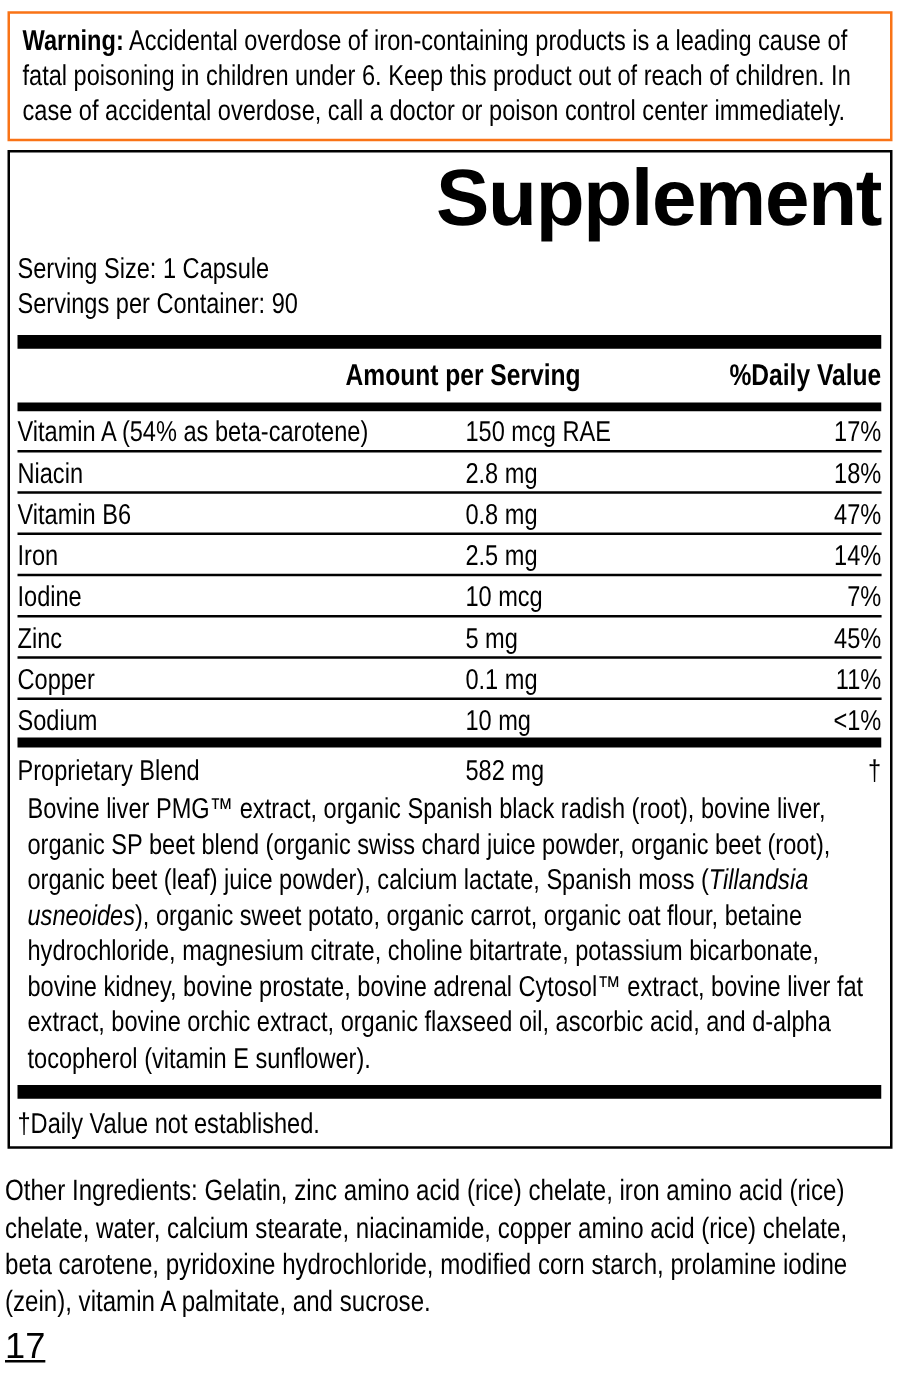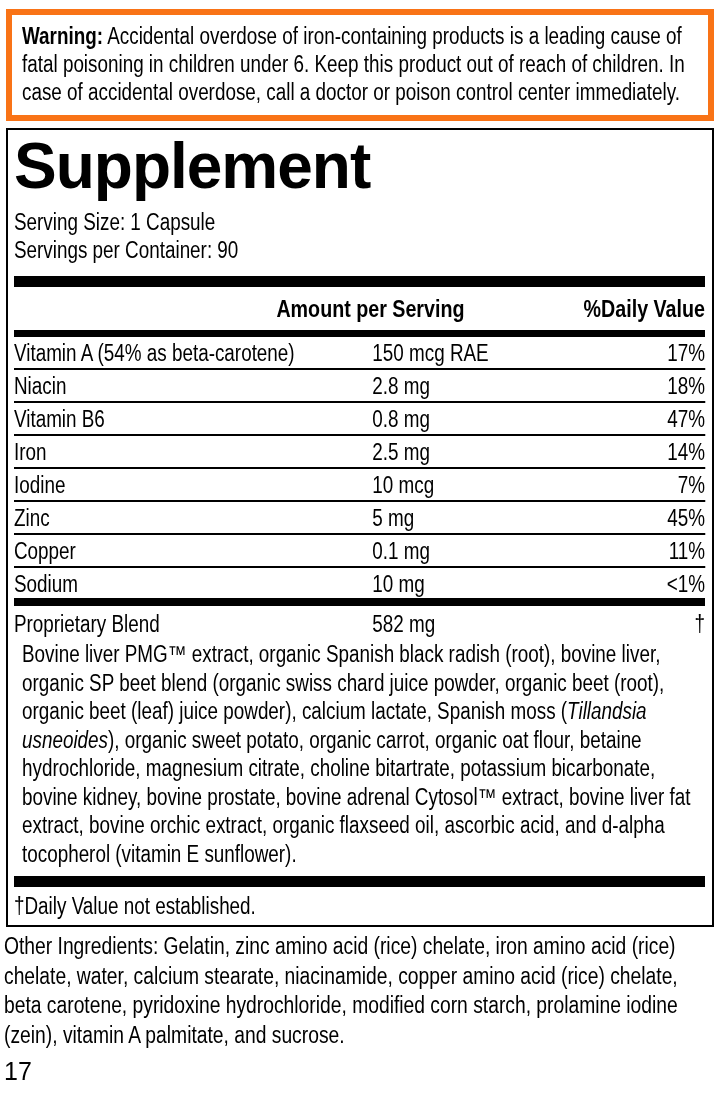--- a/index.html
+++ b/index.html
@@ -7,35 +7,35 @@
     width: 720px; height: 1106px;
     background: #ffffff; color: #000000;
     font-family: "Liberation Sans", sans-serif;
   }
   .page { padding: 9px 6px 0; }
 
   
   .sq { transform: scaleX(0.82); transform-origin: 0 0; width: 121.951%; }
 
   .warning-box {
-    border: 6px solid #f97316;
+    border: 2px solid #f97316;
     padding: 7px 10px 9px;
     overflow: hidden;
   }
   .warning-text { font-size: 23px; line-height: 28px; }
   .warning-text .lbl { font-weight: bold; }
 
   .facts-box {
     margin-top: 7px;
     border: 2px solid #000;
     padding: 0 7px 0 6px;
     overflow: hidden;
   }
   .facts-title {
-    display: flex; justify-content: space-between;
+    display: flex; justify-content: flex-end;
     font-size: 64px; font-weight: bold; line-height: 64px;
     margin-top: 4px; letter-spacing: -1px;
   }
   .serving-info { margin-top: 10px; font-size: 23px; line-height: 28px; }
 
   .bar   { background: #000; }
   .bar-11 { height: 11px; }
   .bar-8  { height: 8px; }
   .bar-7  { height: 7px; }
   .mt12 { margin-top: 12px; }
@@ -67,23 +67,23 @@
 
   .blend {
     margin: 2px 0 0 8px;
     font-size: 23px; line-height: 28.5px;
     width: calc(121.951% - 10px);
   }
   .it { font-style: italic; }
 
   .footnote { padding: 8px 0 7px; font-size: 23px; line-height: 23px; }
 
-  .below-box { margin: 5px 0 0 -2px; }
+  .below-box { margin: 19px 0 0 -2px; }
   .other-ing { font-size: 23.5px; line-height: 29.5px; }
-  .page-num  { margin-top: 9px; font-size: 25px; line-height: 25px; }
+  .page-num  { margin-top: 9px; font-size: 29px; line-height: 25px; text-decoration: underline; }
 
   p, h1 { margin: 0; }
 </style>
 </head>
 <body>
 
 <div class="page">
 
   <div class="warning-box">
     <p class="warning-text sq"><span class="lbl">Warning:</span><span> Accidental overdose of iron-containing products is a leading cause of fatal poisoning in children under 6. Keep this product out of reach of children. In case of accidental overdose, call a doctor or poison control center immediately.</span></p>

